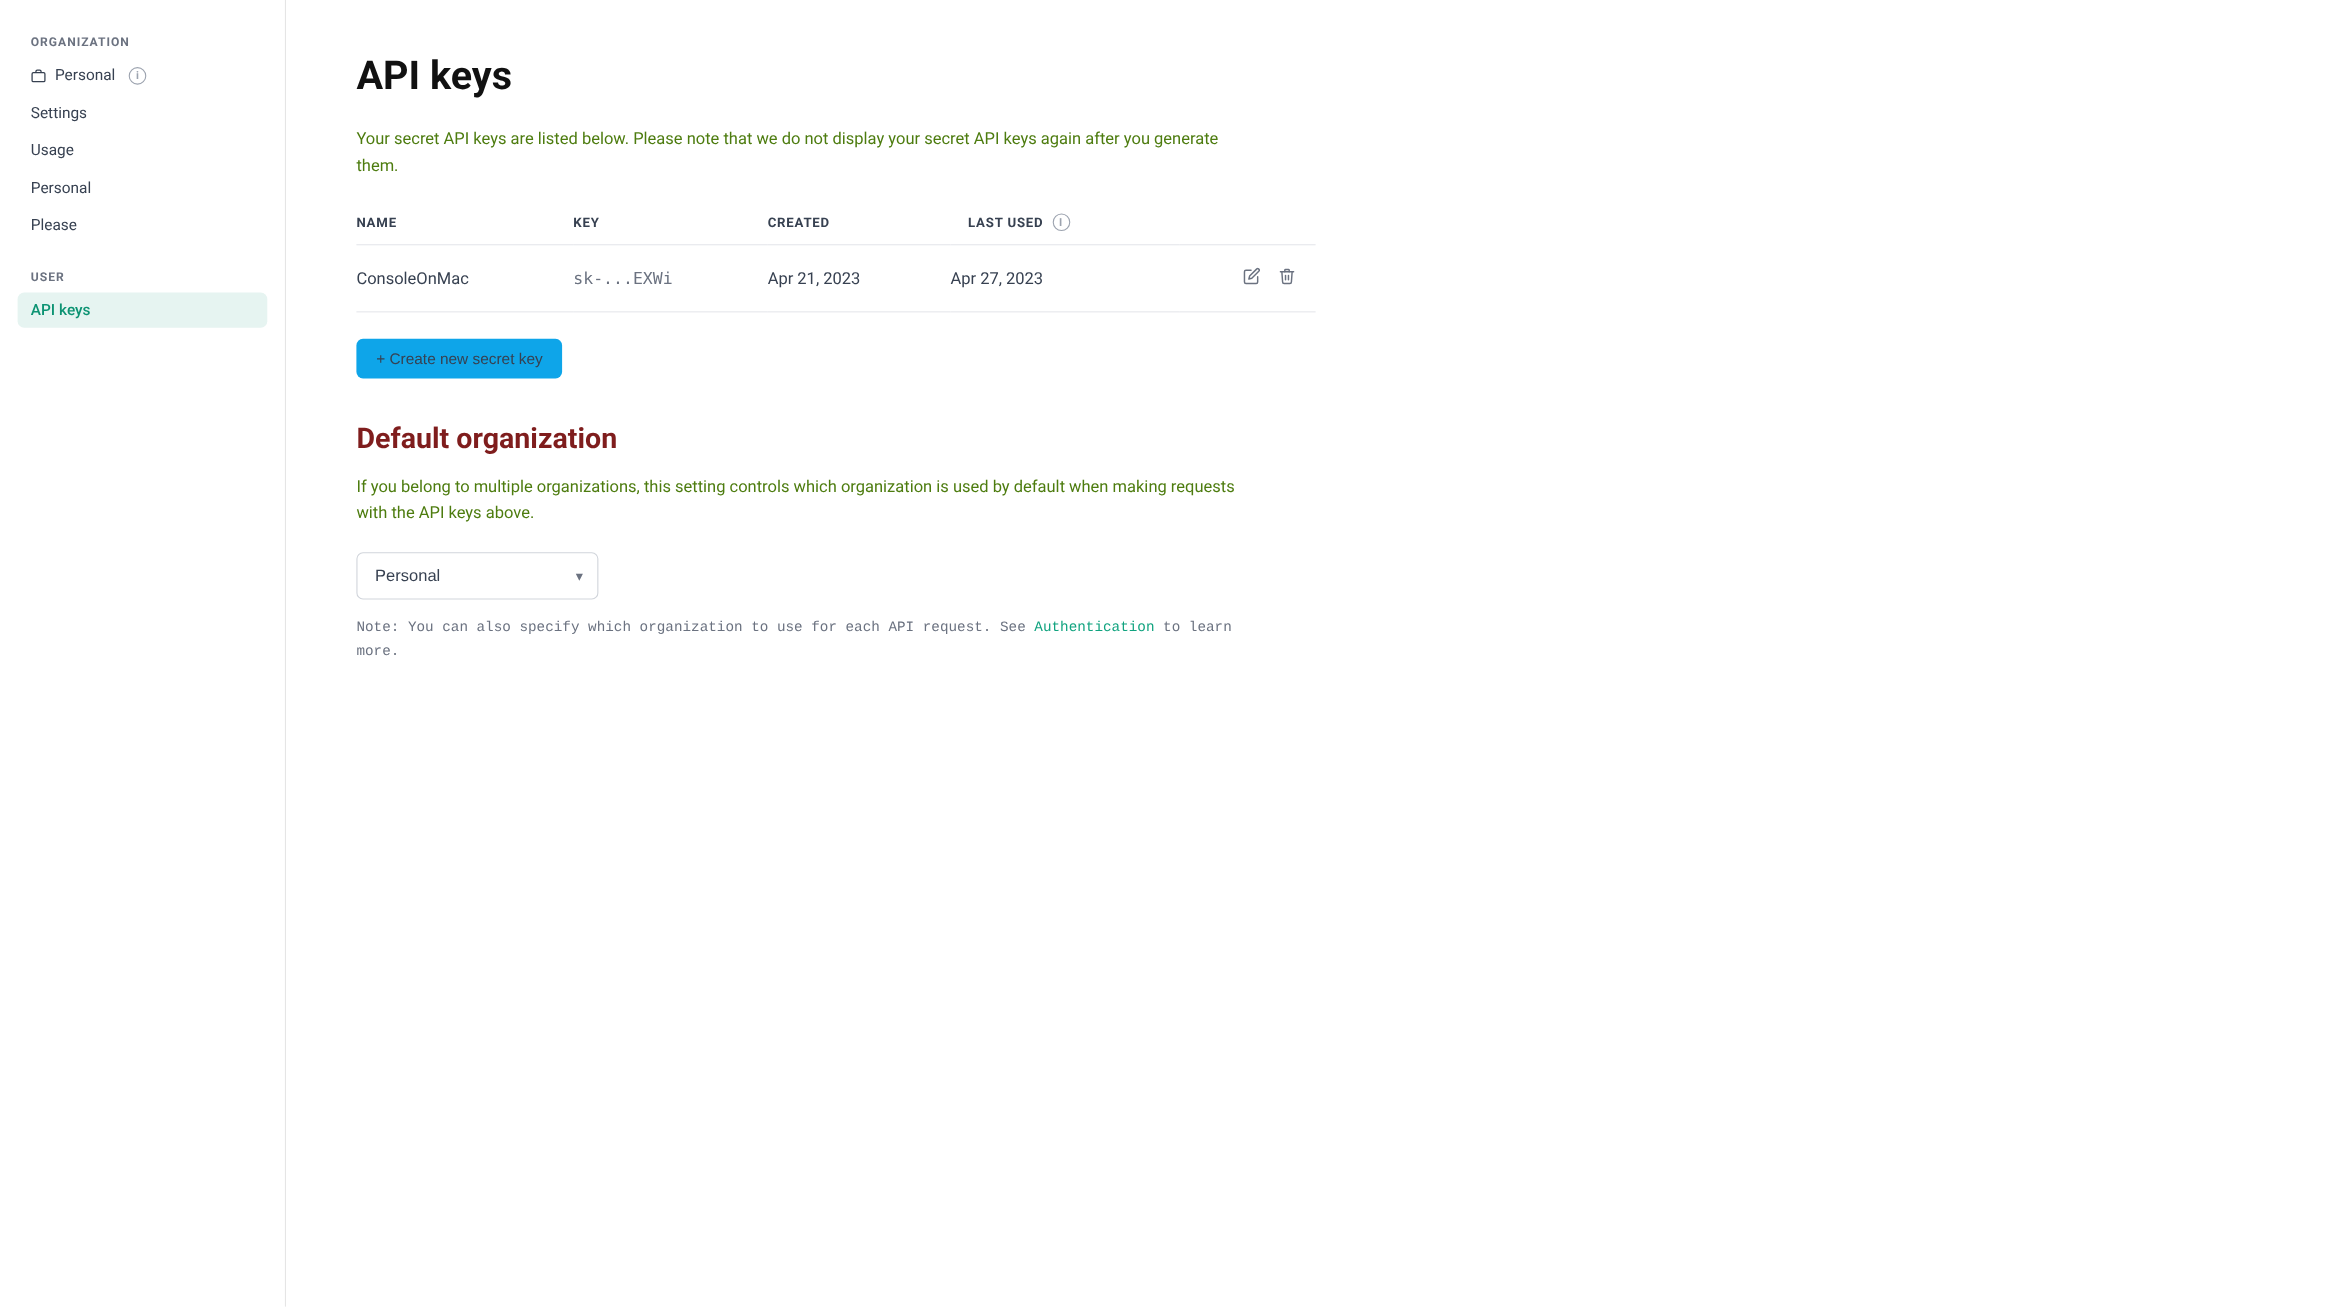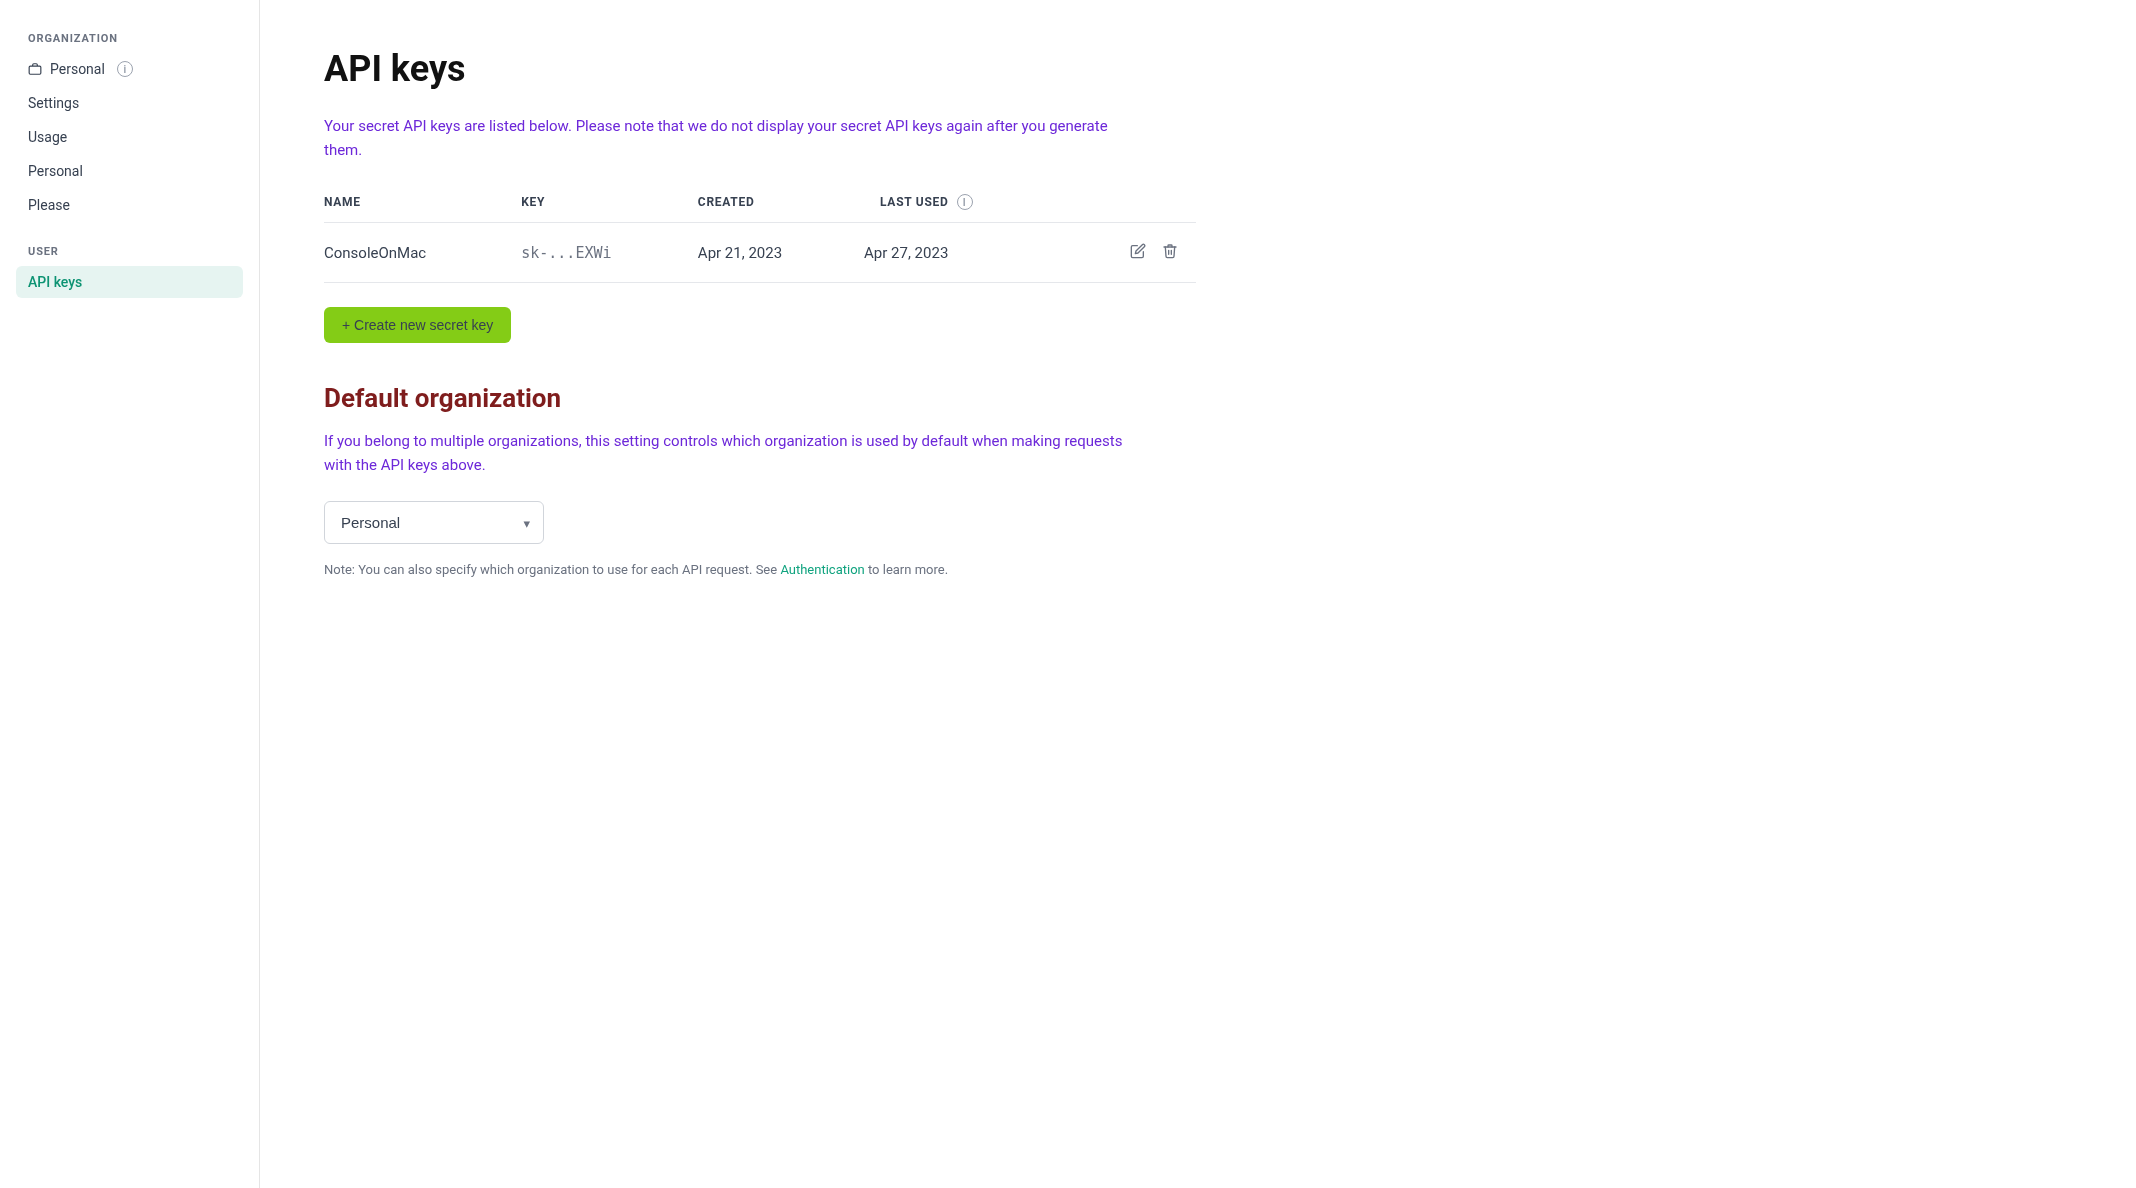--- a/index.html
+++ b/index.html
@@ -84,21 +84,21 @@
 
     .page-title {
       font-size: 36px;
       font-weight: 700;
       color: #111;
       margin-bottom: 24px;
     }
 
     .description {
       font-size: 15px;
-      color: #6d28d9;
+      color: #4d7c0f;
       line-height: 1.6;
       margin-bottom: 16px;
       max-width: 820px;
     }
 
     
     .api-keys-table {
       width: 100%;
       border-collapse: collapse;
       margin-top: 24px;
@@ -144,21 +144,21 @@
       align-items: center;
       gap: 4px;
       padding-left: 16px;
     }
 
     
     .create-key-btn {
       display: inline-flex;
       align-items: center;
       gap: 8px;
-      background: #84cc16;
+      background: #0ea5e9;
       border: none;
       border-radius: 6px;
       padding: 10px 18px;
       font-size: 14px;
       color: #374151;
       cursor: pointer;
       font-weight: 500;
     }
 
     
@@ -198,20 +198,21 @@
       pointer-events: none;
       color: #6b7280;
       font-size: 13px;
     }
 
     .note-text {
       font-size: 13px;
       color: #6b7280;
       line-height: 1.6;
       max-width: 820px;
+      font-family: Liberation Mono, monospace;
     }
 
     .note-link {
       color: #10a37f;
       text-decoration: none;
     }
 
     
     .icon-pencil, .icon-trash {
       width: 16px;

